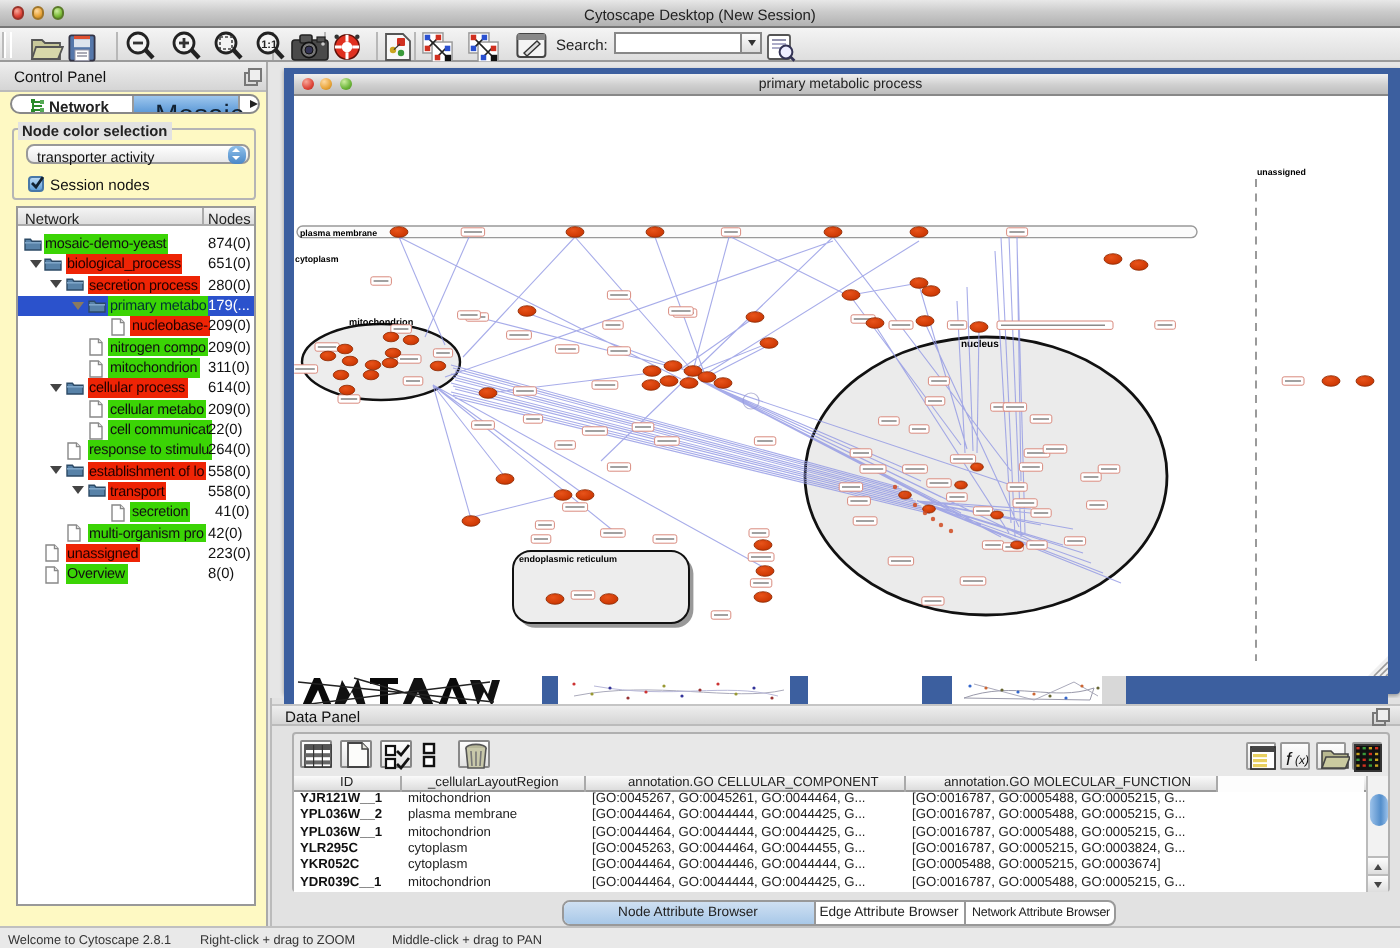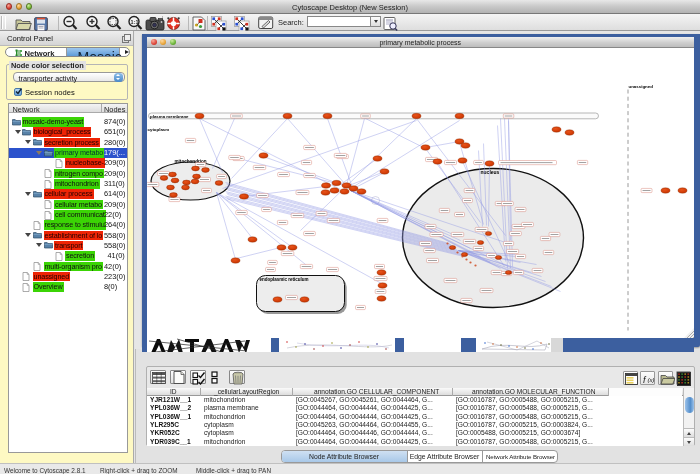--- a/index.html
+++ b/index.html
@@ -825,20 +825,27 @@
         <circle cx="386" cy="11" r="0.8" fill="#36c"></circle>
         <circle cx="394" cy="5" r="0.8" fill="#c63"></circle>
         <circle cx="402" cy="6" r="0.8" fill="#663"></circle>
         <rect x="404" y="0" width="12" height="15" fill="#d8d8d8"></rect>
         <rect x="416" y="0" width="137" height="15" fill="#3c5f9f"></rect>
       </svg>
     </div>
 </div>
 
 <div class="abs" style="left:134.5px;top:348.5px;width:565.5px;height:114.5px;background:#e2e2e2;border-left:1px solid #bbb">
+  <div class="abs" style="left:0;top:3.5px;width:100%;height:10.5px;background:linear-gradient(#eee,#d5d5d5);border-top:1px solid #c5c5c5;border-bottom:1px solid #bbb">
+    <div class="abs" style="left:7px;top:1px;font-size:7.6px;color:#111">Data Panel</div>
+    <svg width="9" height="9" viewBox="0 0 9 9" style="position:absolute;right:5px;top:1px">
+        <rect x="0.5" y="2.5" width="6" height="6" fill="none" stroke="#777" stroke-width="1"></rect>
+        <rect x="2.5" y="0.5" width="6" height="6" fill="#eee" stroke="#777" stroke-width="1"></rect>
+      </svg>
+  </div>
   <div class="abs" style="left:10px;top:17px;width:549px;height:80px;background:#e8e8e8;border:1px solid #b0b0b0;border-radius:2px">
     <div class="abs" style="left:0;top:0;width:100%;height:21px">
         <div style="position:absolute;left:3.5px;top:3.5px;width:16px;height:14px;background:linear-gradient(#fdfdfd,#e2e2e2);border:0.8px solid #888;border-radius:1px">
           <svg width="14" height="12" viewBox="0 0 14 12" style="margin:1px">
             <rect x="0.5" y="0.5" width="13" height="11" fill="#fff" stroke="#333" stroke-width="0.8"></rect>
             <rect x="0.5" y="0.5" width="13" height="2.5" fill="#555"></rect>
             <rect x="0.5" y="4.6" width="13" height="2" fill="#666"></rect>
             <rect x="0.5" y="8.2" width="13" height="2" fill="#666"></rect>
             <line x1="4.8" y1="0.5" x2="4.8" y2="11.5" stroke="#333" stroke-width="0.6"></line>
             <line x1="9.2" y1="0.5" x2="9.2" y2="11.5" stroke="#333" stroke-width="0.6"></line>

